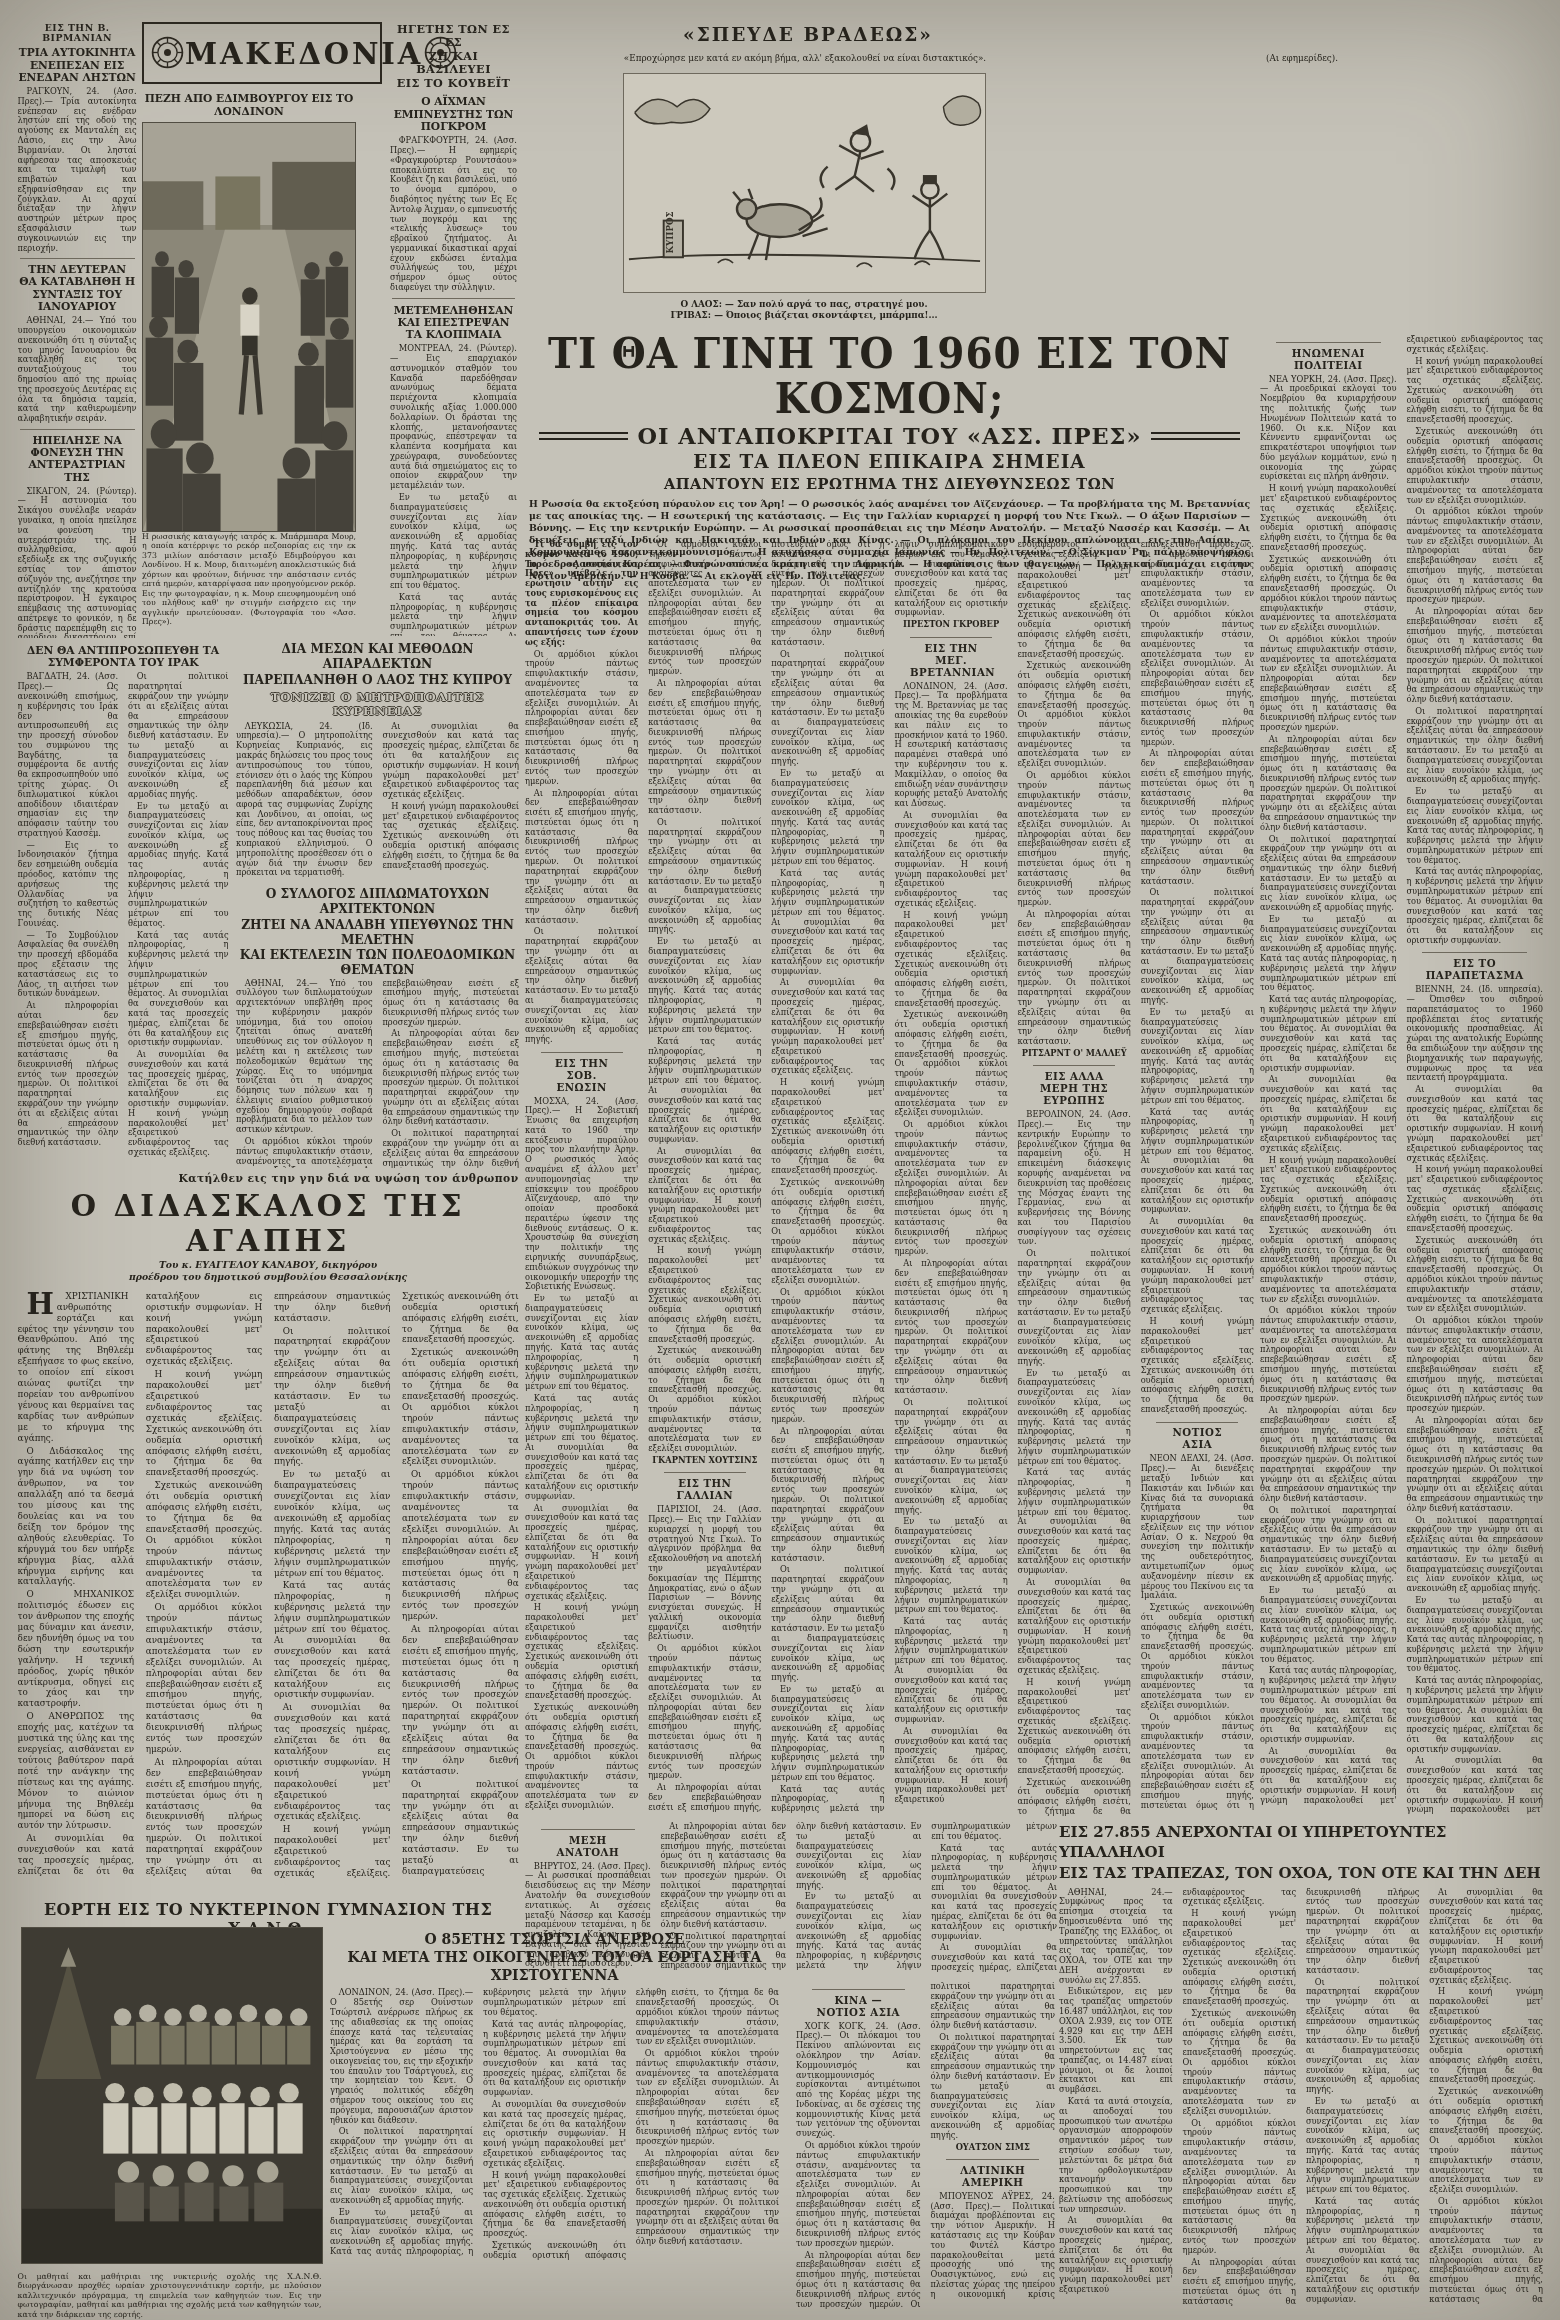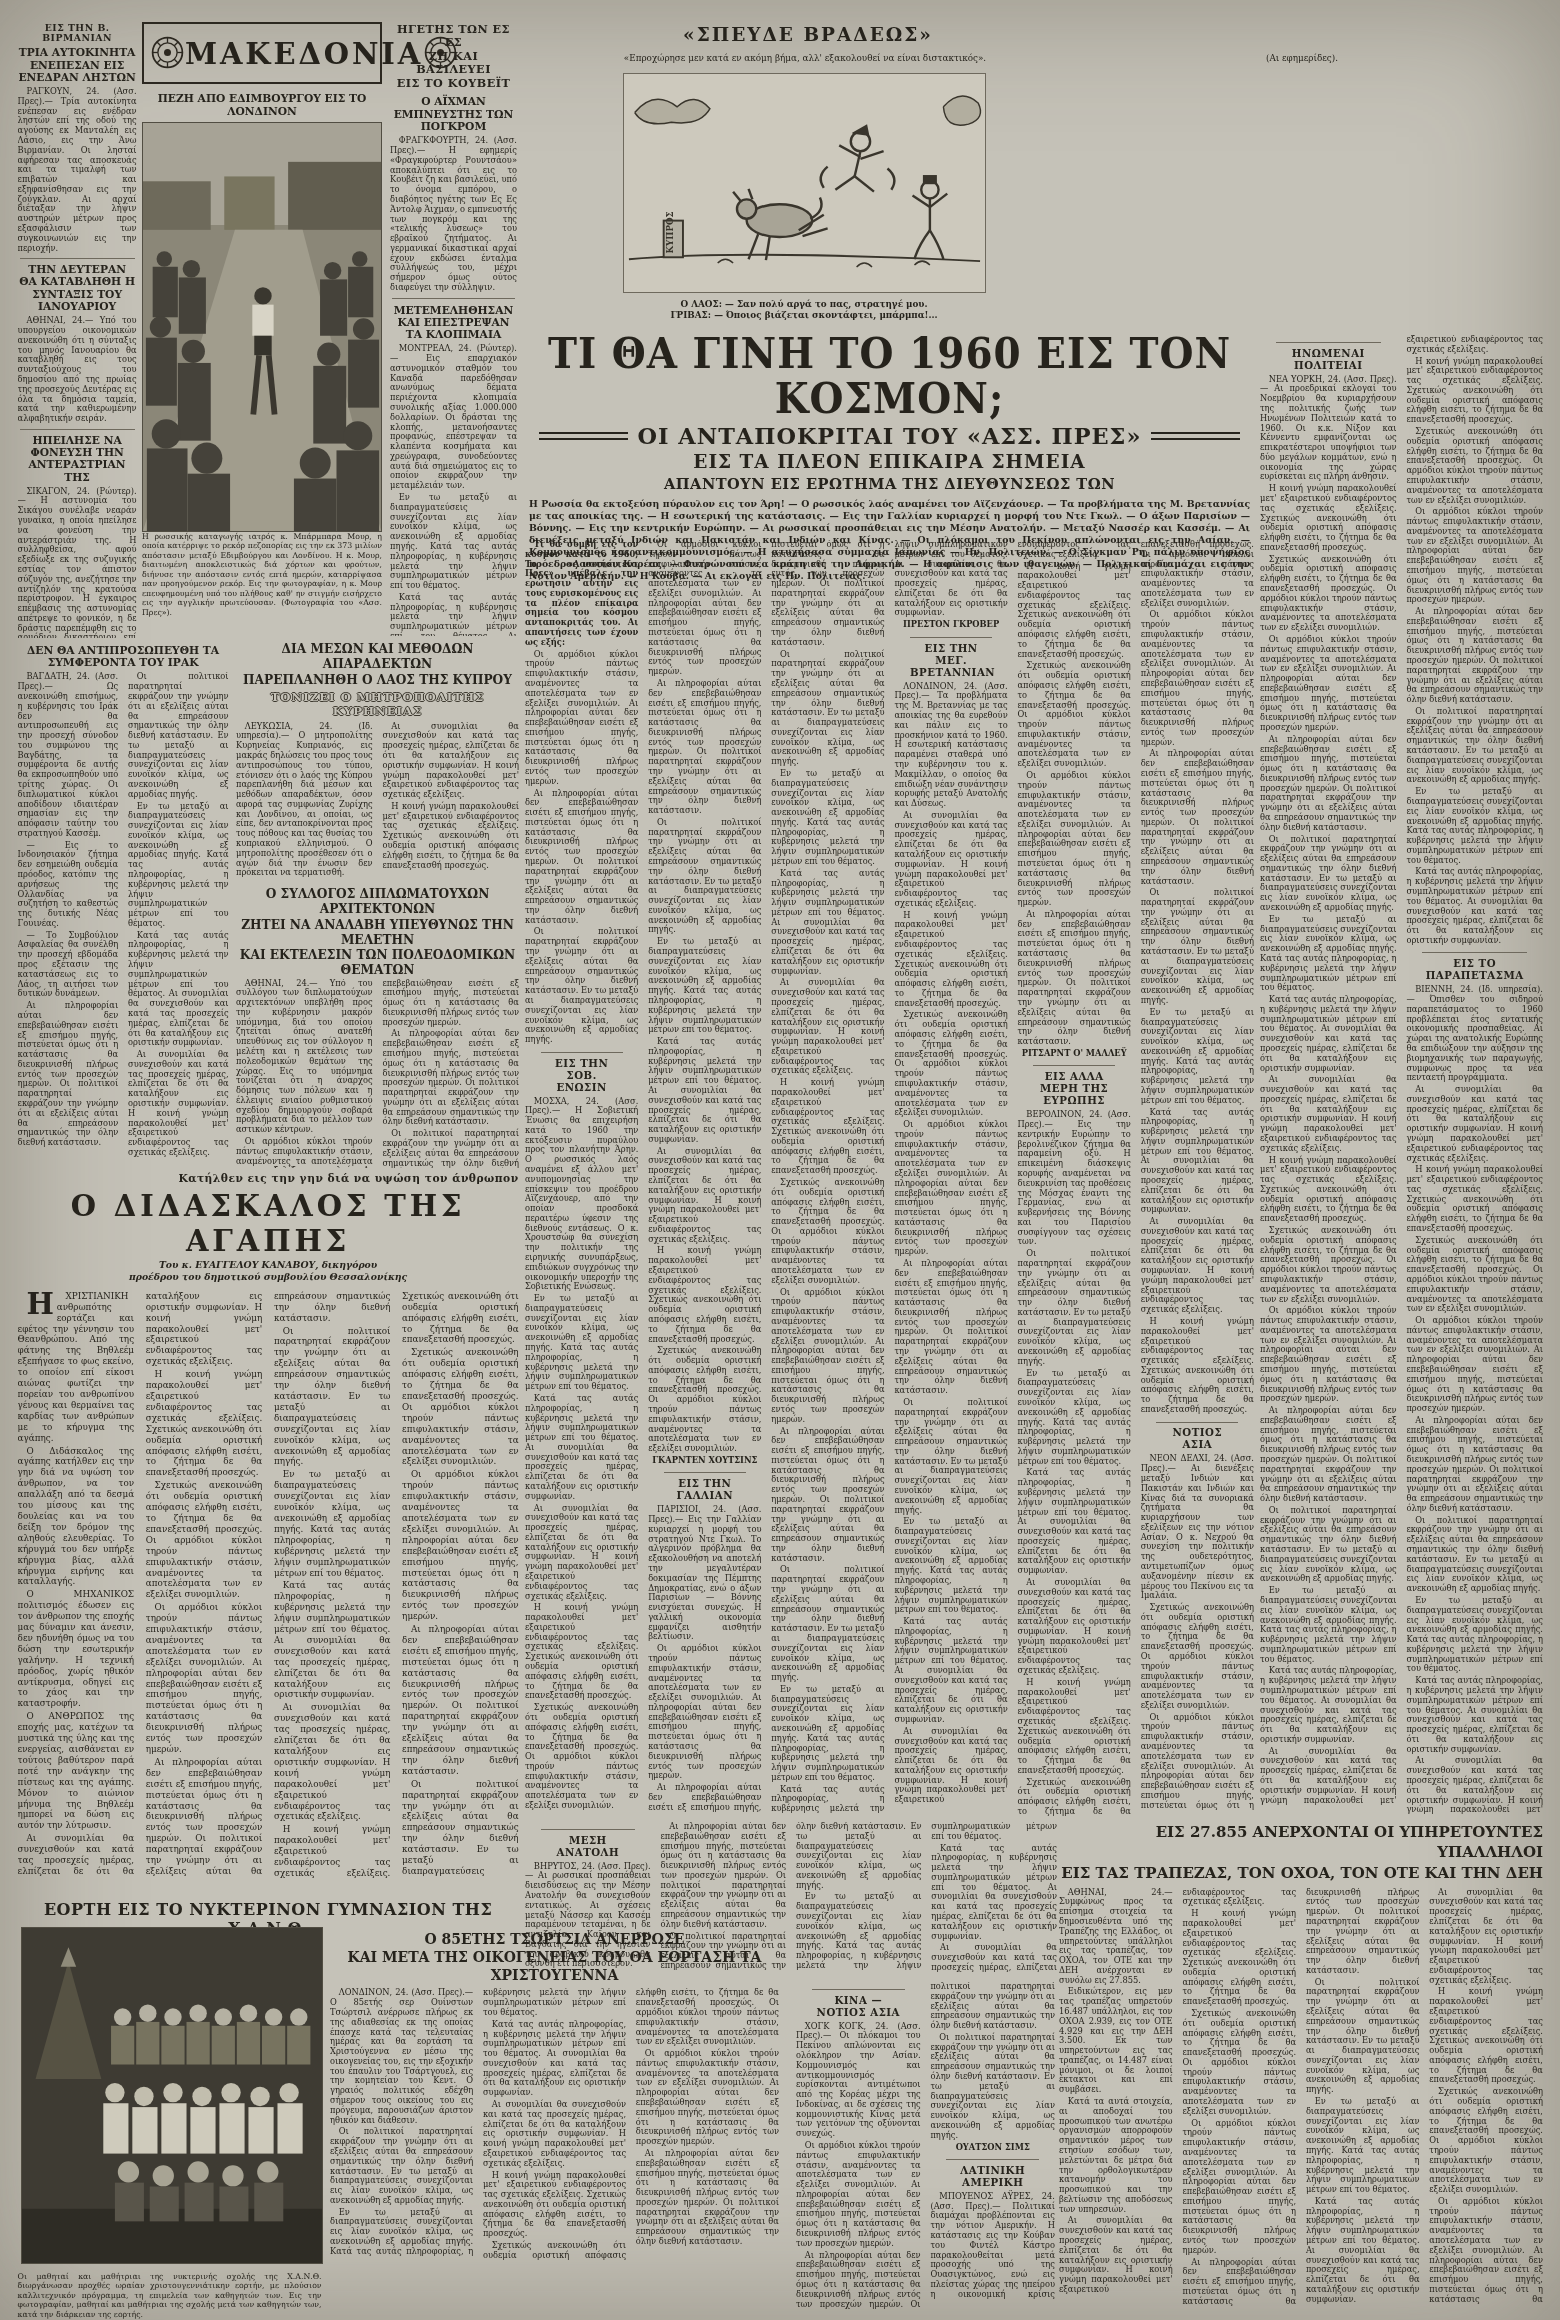--- a/index.html
+++ b/index.html
@@ -21,21 +21,21 @@
   .cols4{column-count:4;column-gap:9.8px;column-fill:auto;overflow:hidden}
   .cols6{column-count:6;column-gap:9.8px;column-fill:auto;overflow:hidden}
   
   #rail{left:17.6px;top:21.5px;width:119px;height:616px;overflow:hidden}
   #rail2{left:17.6px;top:642px;width:211px;height:527px;overflow:hidden}
   #rail2 .cols2{height:490px}
   
   #mast{left:142px;top:21.5px;width:240px;height:62px;border:2.9px double #2c2820;
         display:flex;align-items:center;justify-content:space-between;padding:0 5.9px}
   .mast-title{font-size:29px;font-weight:bold;letter-spacing:2.9px;transform:scaleY(1.05)}
-  #moore{left:142px;top:92px;width:240px;height:542px;overflow:hidden}
+  #moore{left:142px;top:92px;width:214px;height:542px;overflow:hidden}
   .moore-h{font-size:10.7px;font-weight:bold;text-align:center;margin-bottom:3.9px}
   #moore .photo{height:410px}
   
   #midcol{left:390px;top:21.5px;width:127px;height:614px;overflow:hidden}
   #midcol h3.small{margin-top:5.9px}
   
   #cz{left:525px;top:21.5px;width:1020px;height:310px}
   .cz-title{position:absolute;left:127px;top:2px;width:312px;text-align:center;
             font-size:18.5px;font-weight:bold;letter-spacing:2px}
   .cz-epi{position:absolute;left:7px;top:31px;width:546px;font-size:8.8px;text-align:center}
@@ -82,21 +82,21 @@
   
   #xanth{left:17.6px;top:1900px;width:501px;height:420px}
   #xanth h2{font-size:16px;font-weight:bold;text-align:center;letter-spacing:0.5px}
   .xphoto{position:absolute;left:3.9px;top:27px;width:302px;height:337px;border:1px solid #514d42;background:#3e3b33}
   .xcap{position:absolute;left:0;bottom:1px;width:304px}
   #churchill{left:330px;top:1930px;width:449px;height:336px;overflow:hidden}
   #churchill h2{font-size:14px;font-weight:bold;text-align:center;line-height:1.3}
   #churchill .cols3{height:275px;margin-top:3.9px}
   
   #banks{left:1059px;top:1822px;width:484px;height:496px;overflow:hidden}
-  #banks h2{font-size:15px;font-weight:bold;text-align:right;line-height:1.35}
+  #banks h2{font-size:15px;font-weight:bold;text-align:left;line-height:1.35}
   #banks .cols4{height:425px;margin-top:4.9px}
   .orn{width:35px;height:35px;flex:0 0 auto}
 </style>
 </head>
 <body>
 
 <div id="sheet">
 
   <div id="rail" class="abs body8">
     <div class="kicker">ΕΙΣ ΤΗΝ Β. ΒΙΡΜΑΝΙΑΝ</div>

